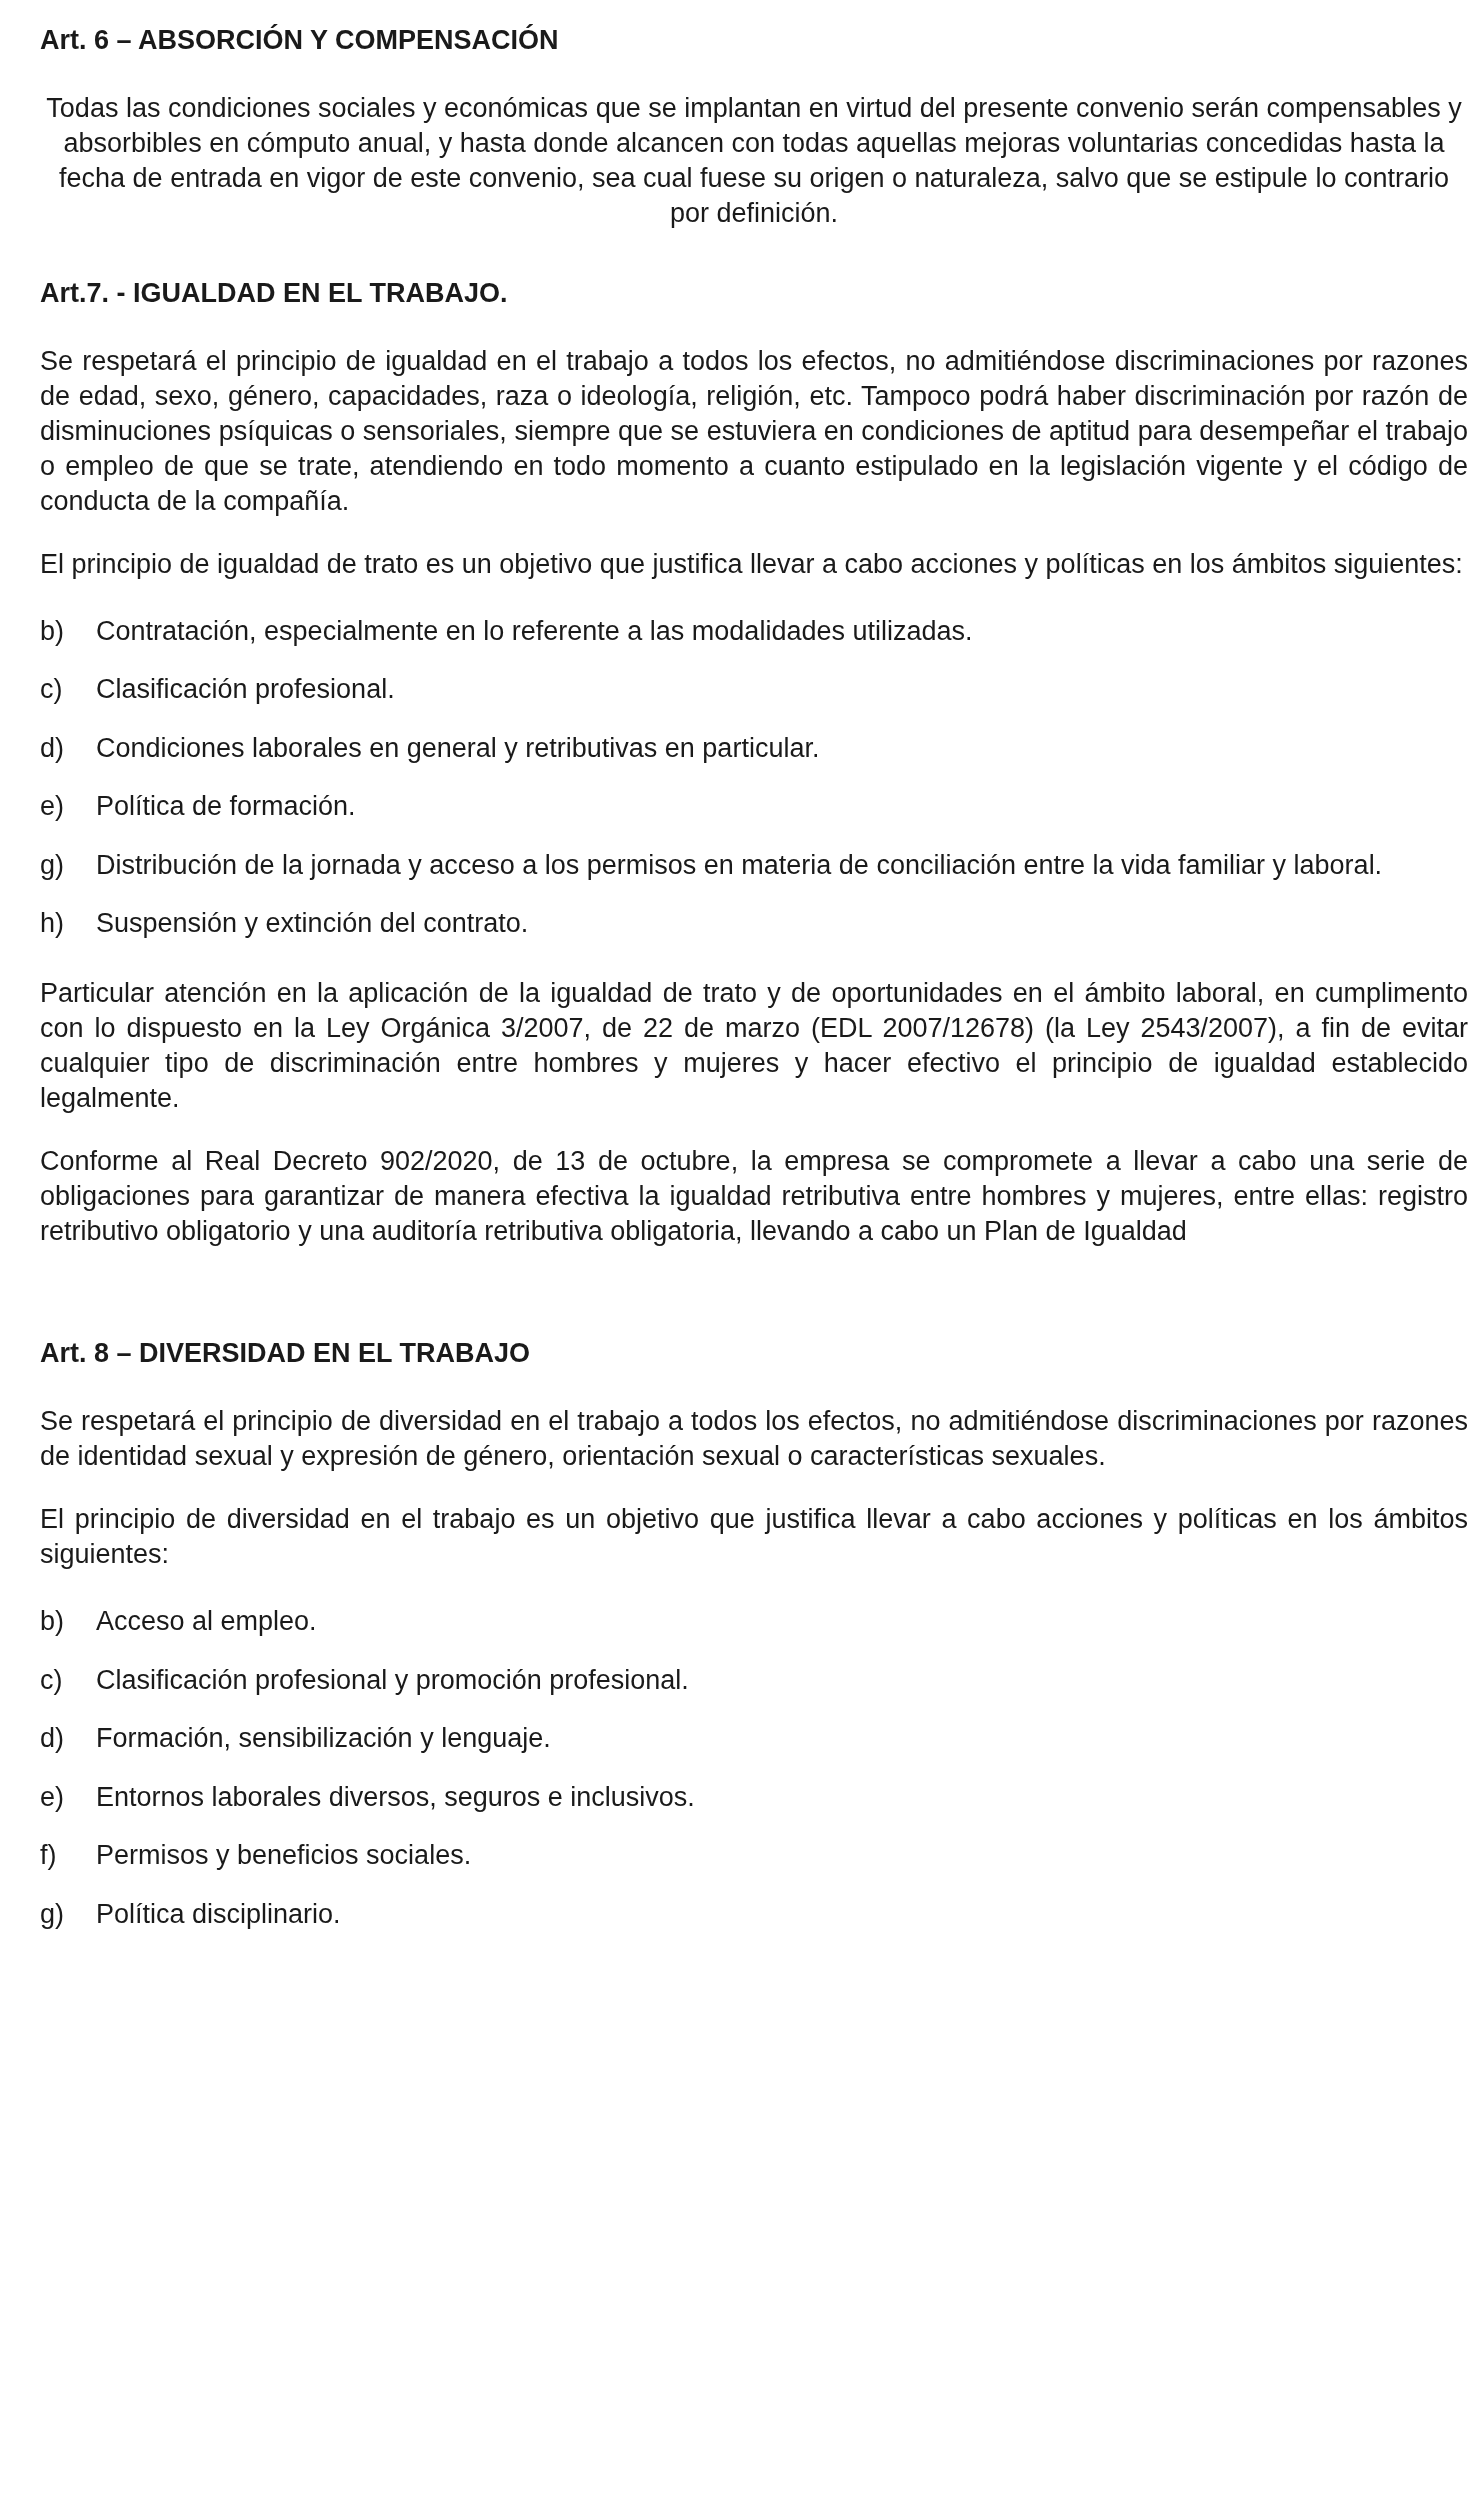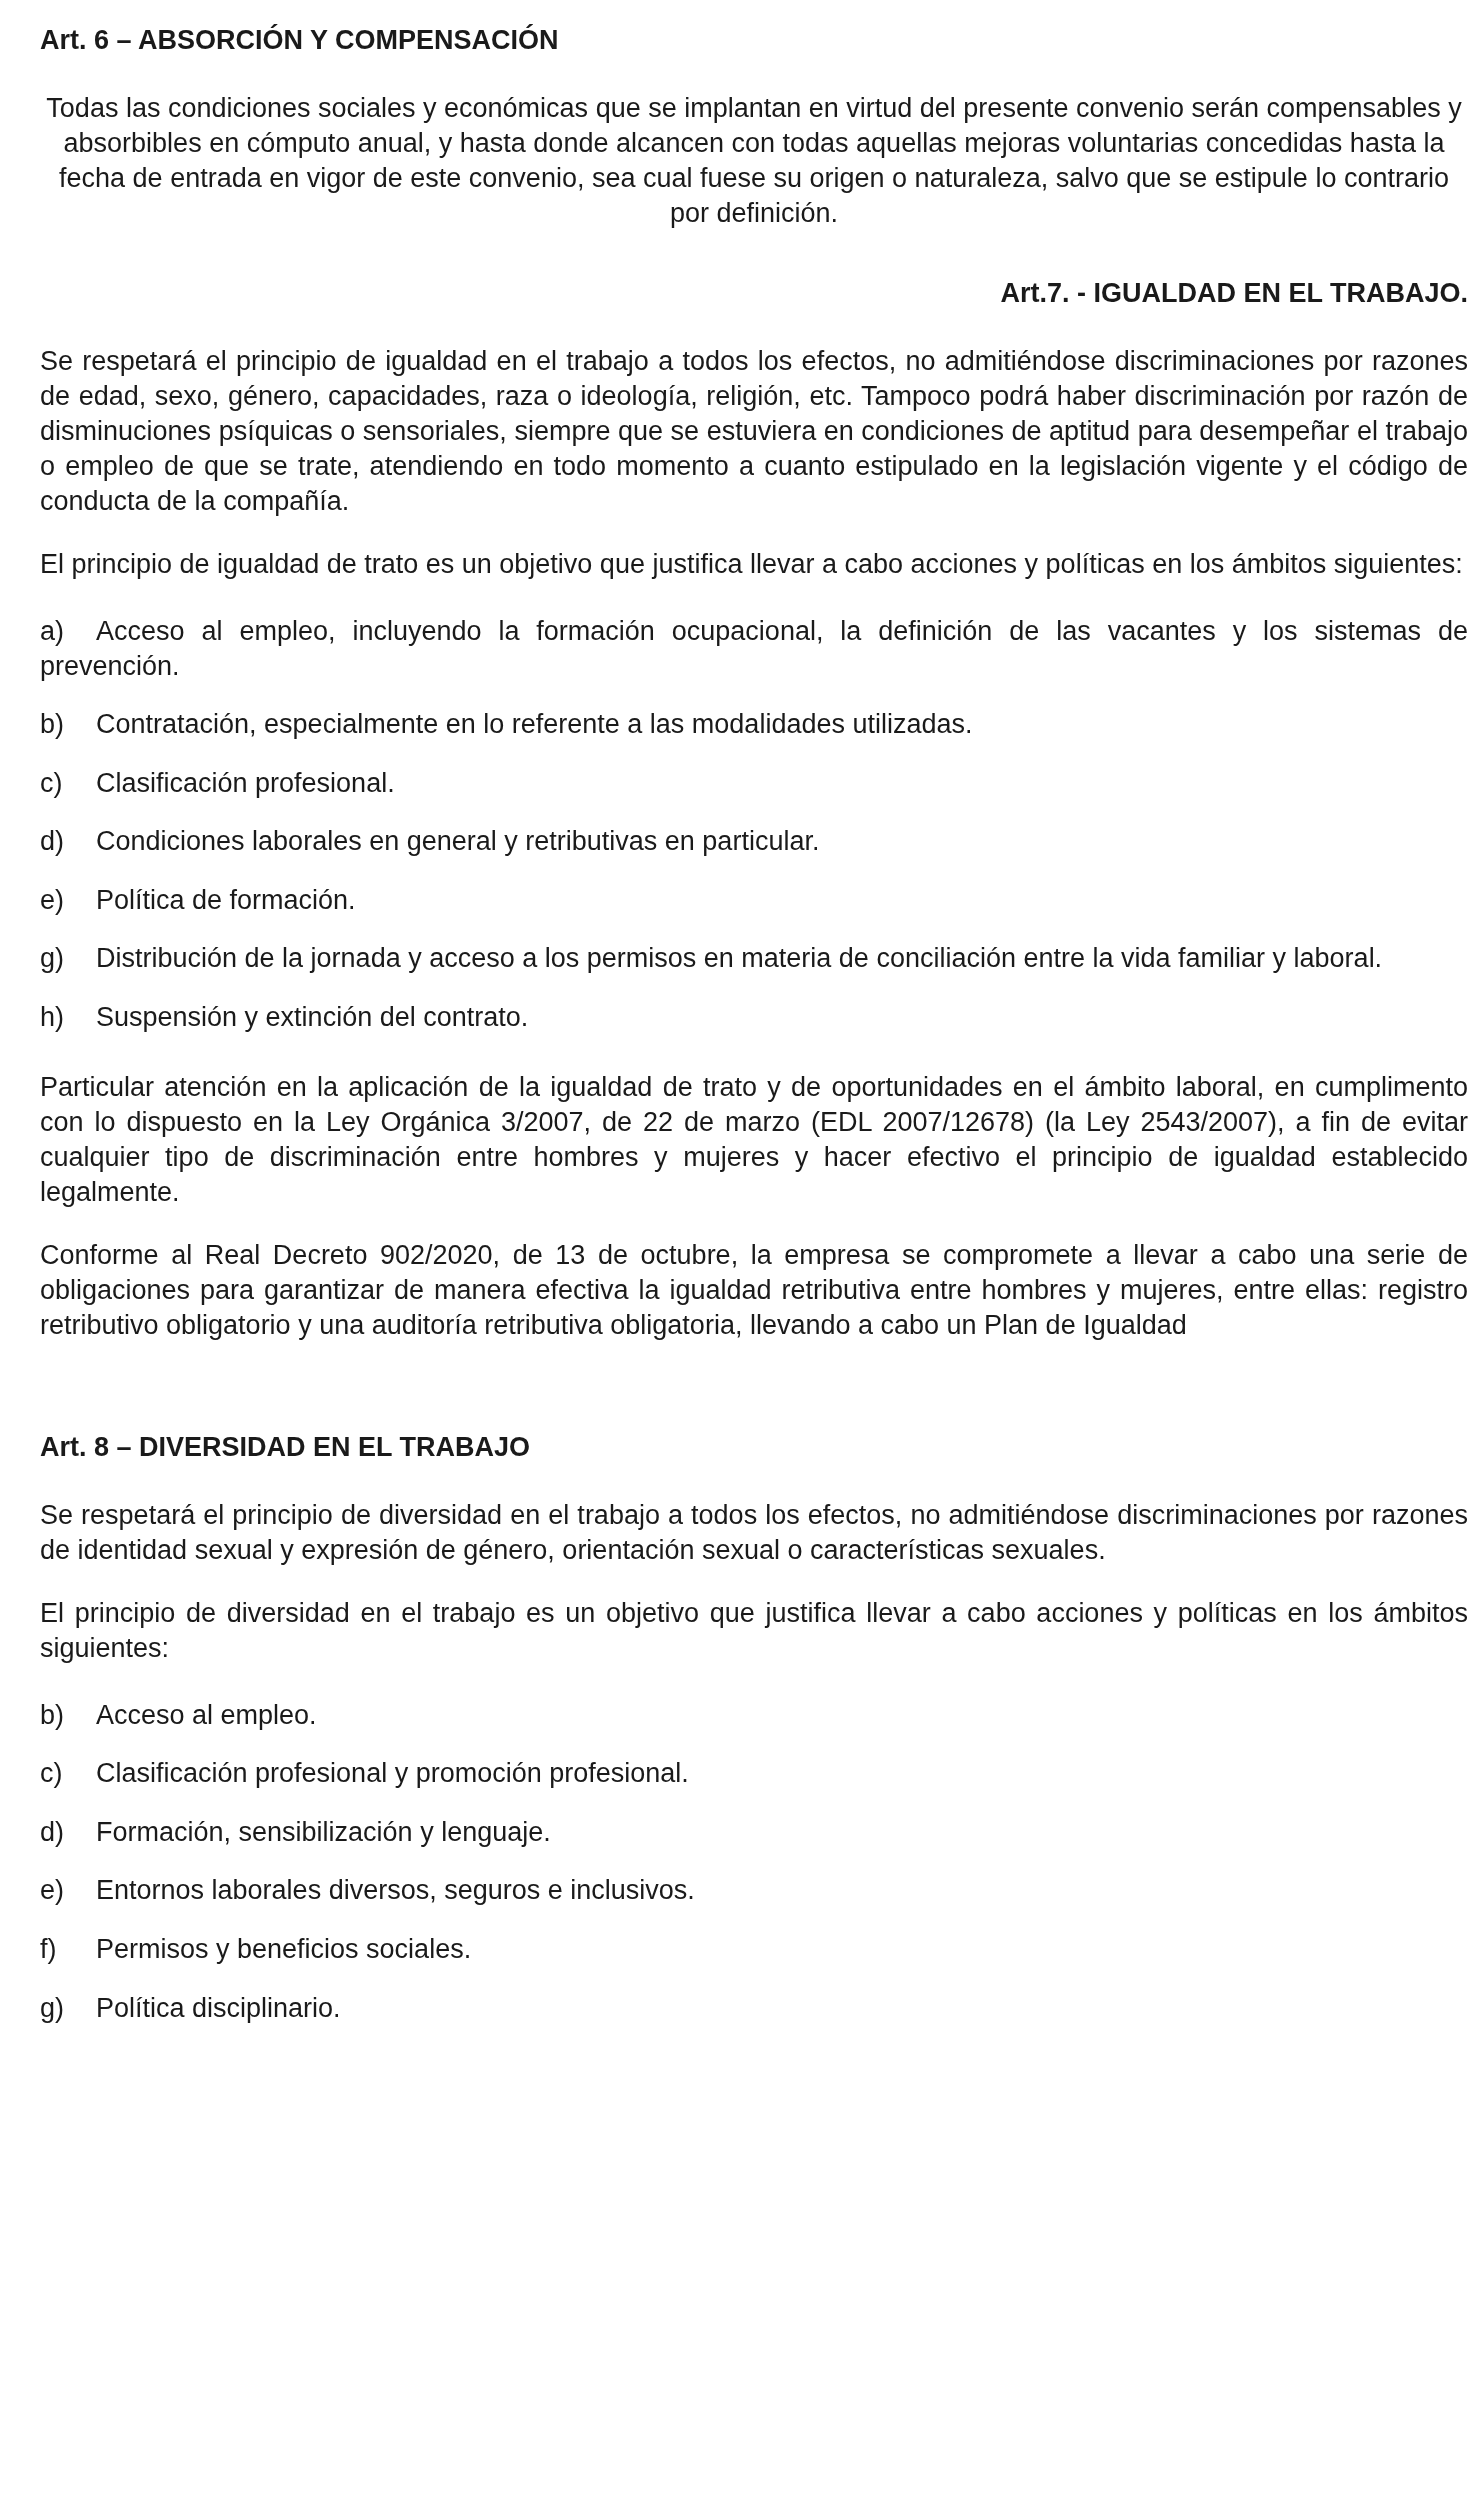--- a/index.html
+++ b/index.html
@@ -17,21 +17,21 @@
     font-size: 27px;
     line-height: 35px;
     margin-left: 36px;
   }
   .art-heading {
     font-size: 27px;
     font-weight: 700;
     line-height: 35px;
     margin: 0 0 33px 0;
   }
-  .art-heading.mt-lg { margin-top: 45px; text-align: right; }
+  .art-heading.mt-lg { margin-top: 45px; }
   .art-heading.mt-xl { margin-top: 87px; }
   p.para {
     margin: 0 0 28px 0;
     text-align: justify;
   }
   p.para.align-left { text-align: center; }
   .list { margin: 31.5px 0 35px 0; }
   .list.last { margin-bottom: 0; }
   .list-item {
     margin: 0 0 23.6px 0;
@@ -52,21 +52,20 @@
     <h2 class="art-heading">Art. 6 – ABSORCIÓN Y COMPENSACIÓN</h2>
     <p class="para align-left">Todas las condiciones sociales y económicas que se implantan en virtud del presente convenio serán compensables y absorbibles en cómputo anual, y hasta donde alcancen con todas aquellas mejoras voluntarias concedidas hasta la fecha de entrada en vigor de este convenio, sea cual fuese su origen o naturaleza, salvo que se estipule lo contrario por definición.</p>
   </section>
 
   <section>
     <h2 class="art-heading mt-lg">Art.7. - IGUALDAD EN EL TRABAJO.</h2>
     <p class="para">Se respetará el principio de igualdad en el trabajo a todos los efectos, no admitiéndose discriminaciones por razones de edad, sexo, género, capacidades, raza o ideología, religión, etc. Tampoco podrá haber discriminación por razón de disminuciones psíquicas o sensoriales, siempre que se estuviera en condiciones de aptitud para desempeñar el trabajo o empleo de que se trate, atendiendo en todo momento a cuanto estipulado en la legislación vigente y el código de conducta de la compañía.</p>
     <p class="para">El principio de igualdad de trato es un objetivo que justifica llevar a cabo acciones y políticas en los ámbitos siguientes:</p>
 
     <div class="list">
-      <div class="list-item"><span class="marker">a)</span><span>Acceso al empleo, incluyendo la formación ocupacional, la definición de las vacantes y los sistemas de prevención.</span></div>
       <div class="list-item"><span class="marker">b)</span><span>Contratación, especialmente en lo referente a las modalidades utilizadas.</span></div>
       <div class="list-item"><span class="marker">c)</span><span>Clasificación profesional.</span></div>
       <div class="list-item"><span class="marker">d)</span><span>Condiciones laborales en general y retributivas en particular.</span></div>
       <div class="list-item"><span class="marker">e)</span><span>Política de formación.</span></div>
       <div class="list-item"><span class="marker">g)</span><span>Distribución de la jornada y acceso a los permisos en materia de conciliación entre la vida familiar y laboral.</span></div>
       <div class="list-item"><span class="marker">h)</span><span>Suspensión y extinción del contrato.</span></div>
     </div>
 
     <p class="para">Particular atención en la aplicación de la igualdad de trato y de oportunidades en el ámbito laboral, en cumplimento con lo dispuesto en la Ley Orgánica 3/2007, de 22 de marzo (EDL 2007/12678) (la Ley 2543/2007), a fin de evitar cualquier tipo de discriminación entre hombres y mujeres y hacer efectivo el principio de igualdad establecido legalmente.</p>
     <p class="para">Conforme al Real Decreto 902/2020, de 13 de octubre, la empresa se compromete a llevar a cabo una serie de obligaciones para garantizar de manera efectiva la igualdad retributiva entre hombres y mujeres, entre ellas: registro retributivo obligatorio y una auditoría retributiva obligatoria, llevando a cabo un Plan de Igualdad</p>

